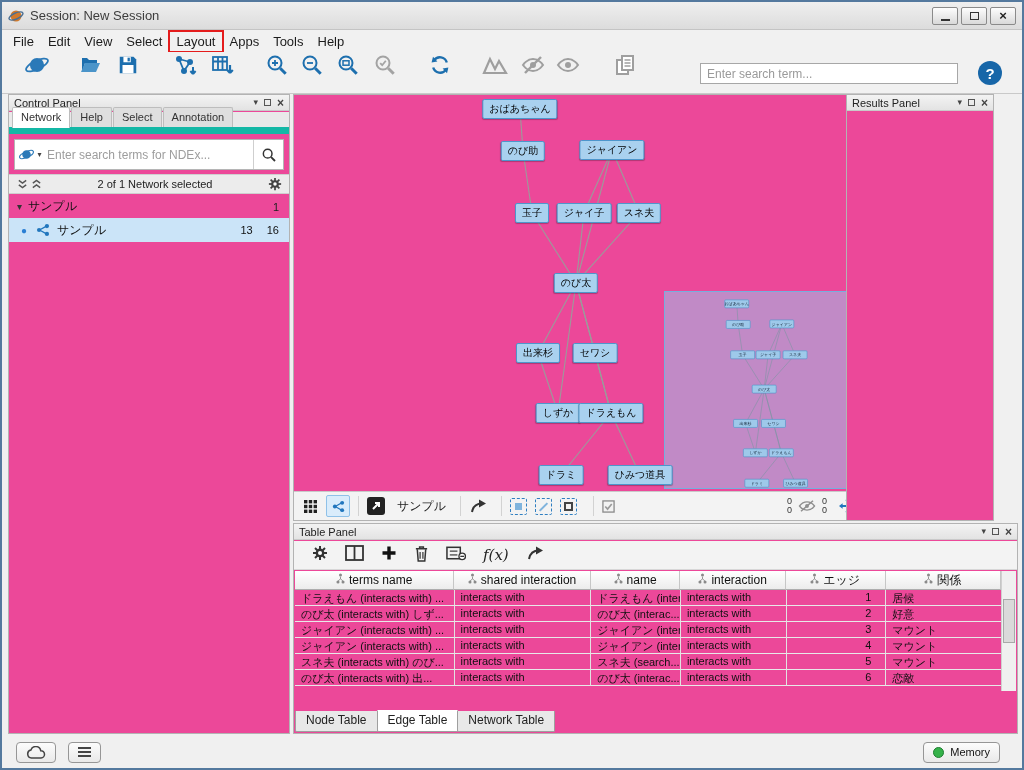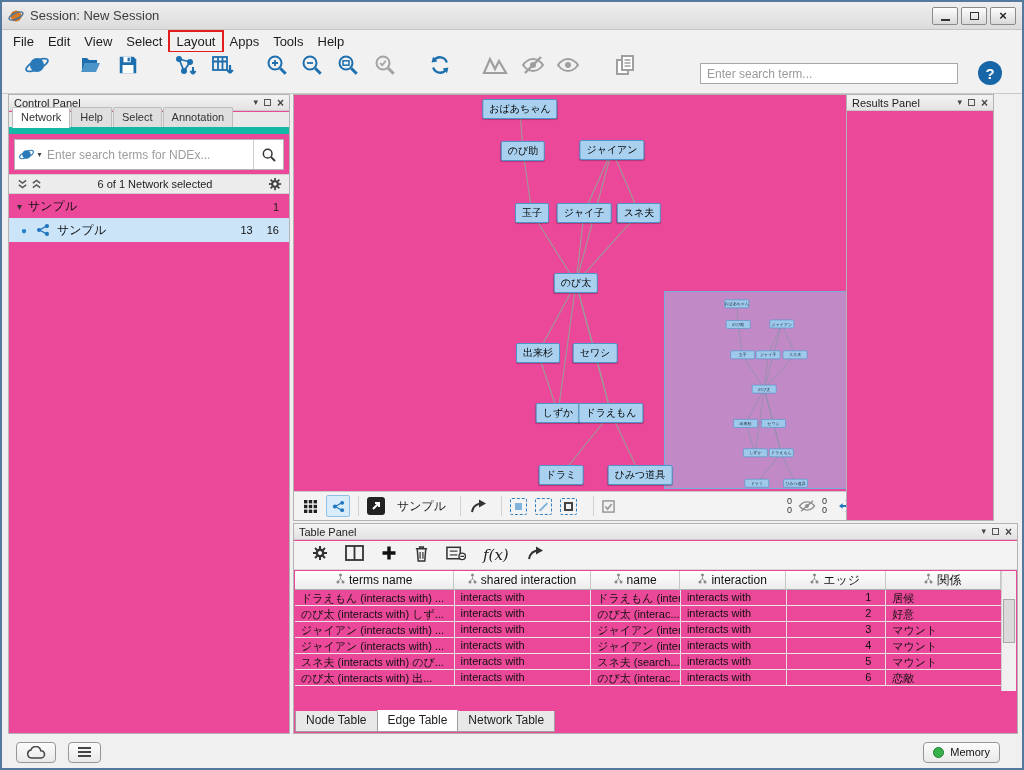--- a/index.html
+++ b/index.html
@@ -375,21 +375,21 @@
       <span class="tbtn" style="width:14px;height:14px">
         <svg width="11" height="12" viewBox="0 0 12 12">
             <path d="M2 2l4 3 4-3M2 7l4 3 4-3" fill="none" stroke="#555" stroke-width="1.6"></path>
           </svg>
       </span>
       <span class="tbtn" style="width:14px;height:14px">
         <svg width="11" height="12" viewBox="0 0 12 12">
             <path d="M2 5l4-3 4 3M2 10l4-3 4 3" fill="none" stroke="#555" stroke-width="1.6"></path>
           </svg>
       </span>
-      <span class="status-text">6 of 1 Network selected</span>
+      <span class="status-text">2 of 1 Network selected</span>
       <span class="tbtn" style="width:16px;height:16px">
         <svg width="14" height="14" viewBox="0 0 16 16">
             <g stroke="#444" stroke-width="2">
               <line x1="8" y1="1" x2="8" y2="15"></line>
               <line x1="1" y1="8" x2="15" y2="8"></line>
               <line x1="3" y1="3" x2="13" y2="13"></line>
               <line x1="13" y1="3" x2="3" y2="13"></line>
             </g>
             <circle cx="8" cy="8" r="4.4" fill="#444"></circle>
             <circle cx="8" cy="8" r="2" fill="#fff"></circle>

